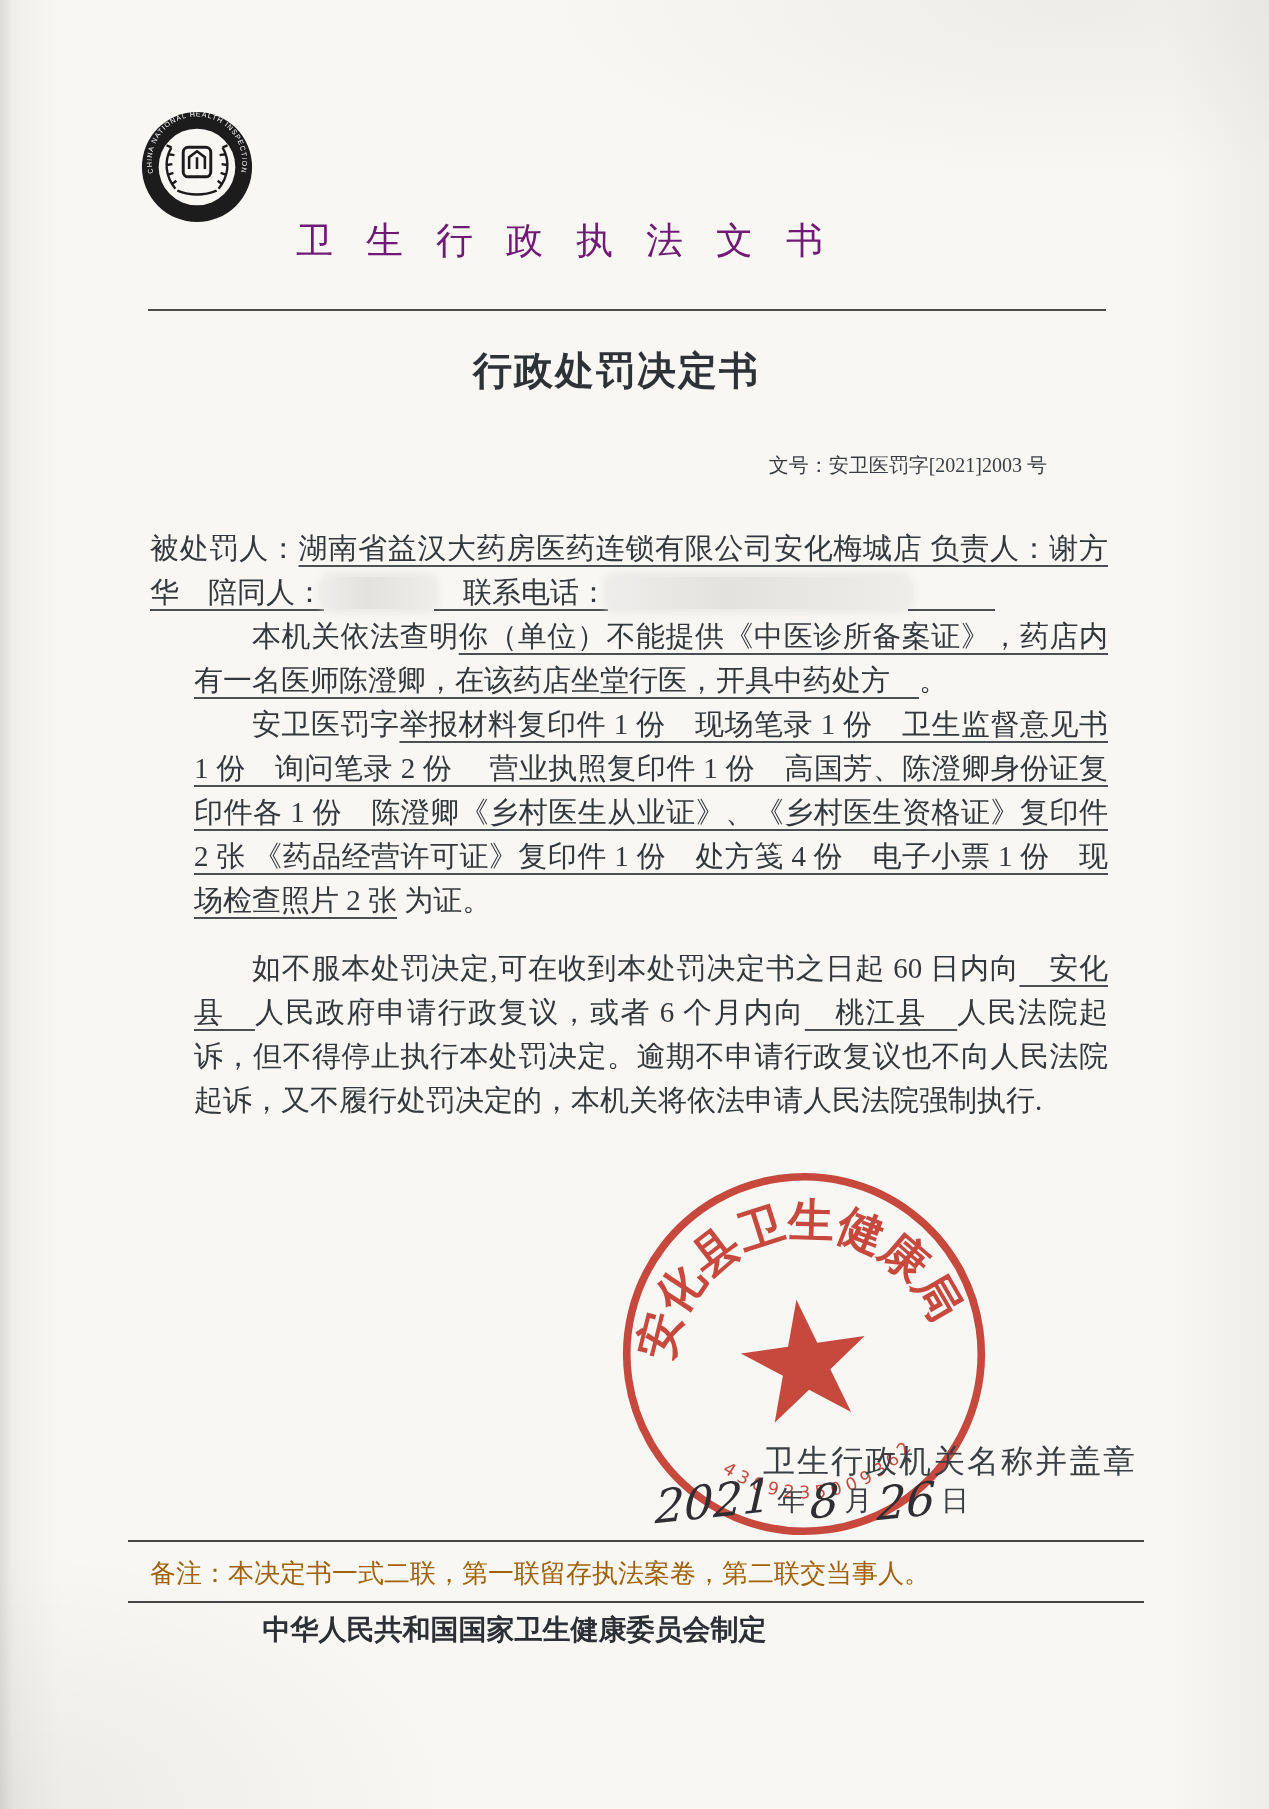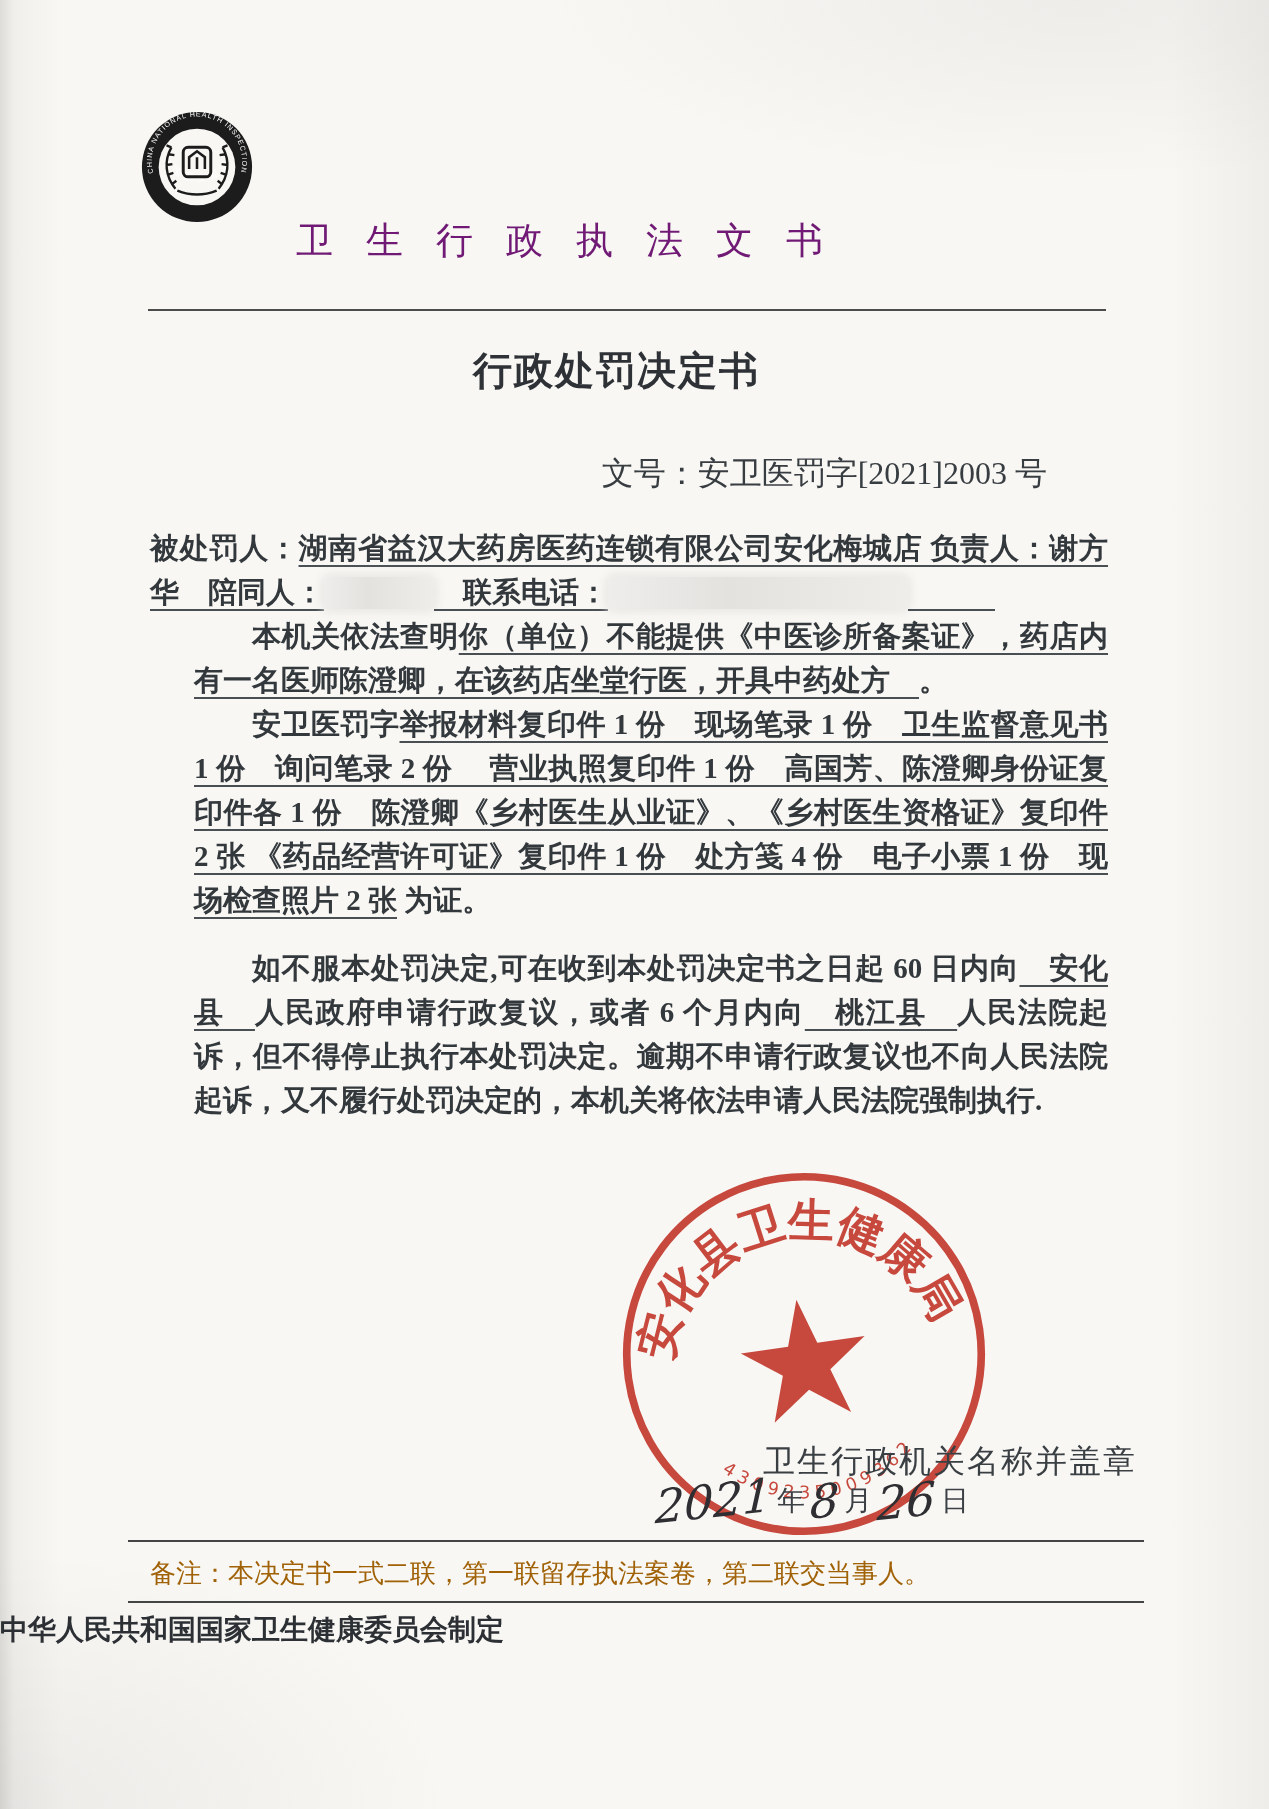--- a/index.html
+++ b/index.html
@@ -25,25 +25,25 @@
   }
   .header-rule{left:148px;top:309px;width:958px;height:2px;background:#4c4c4c;}
 
   
   .doc-title{
     left:0;right:0;top:344px;text-align:center;
     font-family:"Liberation Sans","DejaVu Sans",sans-serif;
     font-size:39px;font-weight:bold;color:#2e3236;transform:translateX(-18px);
     letter-spacing:2px;
   }
-  .doc-number{right:222px;top:452px;font-size:32px;color:#383d41;}
+  .doc-number{right:222px;top:452px;font-size:20px;color:#383d41;}
 
   
   .doc-body{left:150px;top:526px;width:958px;font-size:29px;line-height:44px;text-align:justify;}
-  .doc-body p.para{margin:0;font-weight:bold;}
+  .doc-body p.para{margin:0;}
   .doc-body p.indent{text-indent:2em;margin-left:44px;}
   .u{text-decoration:underline;text-underline-offset:7px;text-decoration-thickness:1.5px;text-decoration-color:#4a4f53;}
   .redact{
     display:inline-block;height:32px;vertical-align:-7px;border-radius:8px;
     background:linear-gradient(90deg,#efedeb,#e4e2df 40%,#efedea);
     box-shadow:0 0 7px 4px rgba(235,233,230,0.95);
   }
 
   
   .sig-label{left:763px;top:1440px;font-size:32px;letter-spacing:2px;color:#3a3f43;z-index:6;}
@@ -56,21 +56,21 @@
 
   
   .stamp{left:618px;top:1168px;width:372px;height:372px;z-index:5;
     transform:rotate(-8deg);opacity:0.9;mix-blend-mode:multiply;}
 
   
   .foot-rule1{left:128px;top:1540px;width:1016px;height:2px;background:#454545;}
   .foot-note{left:150px;top:1556px;font-size:26px;color:#a16207;}
   .foot-rule2{left:128px;top:1601px;width:1016px;height:2px;background:#454545;}
   .foot-issuer{
-    left:0;right:240px;top:1611px;text-align:left;
+    left:0;right:240px;top:1611px;text-align:center;
     font-family:"Liberation Sans","DejaVu Sans",sans-serif;
     font-size:28px;font-weight:bold;color:#2c3034;
   }
 </style>
 </head>
 <body>
 
 <div class="abs emblem">
   <svg viewBox="0 0 120 120" width="118" height="118">
     <circle cx="60" cy="60" r="56" fill="#1c1c1c"></circle>

